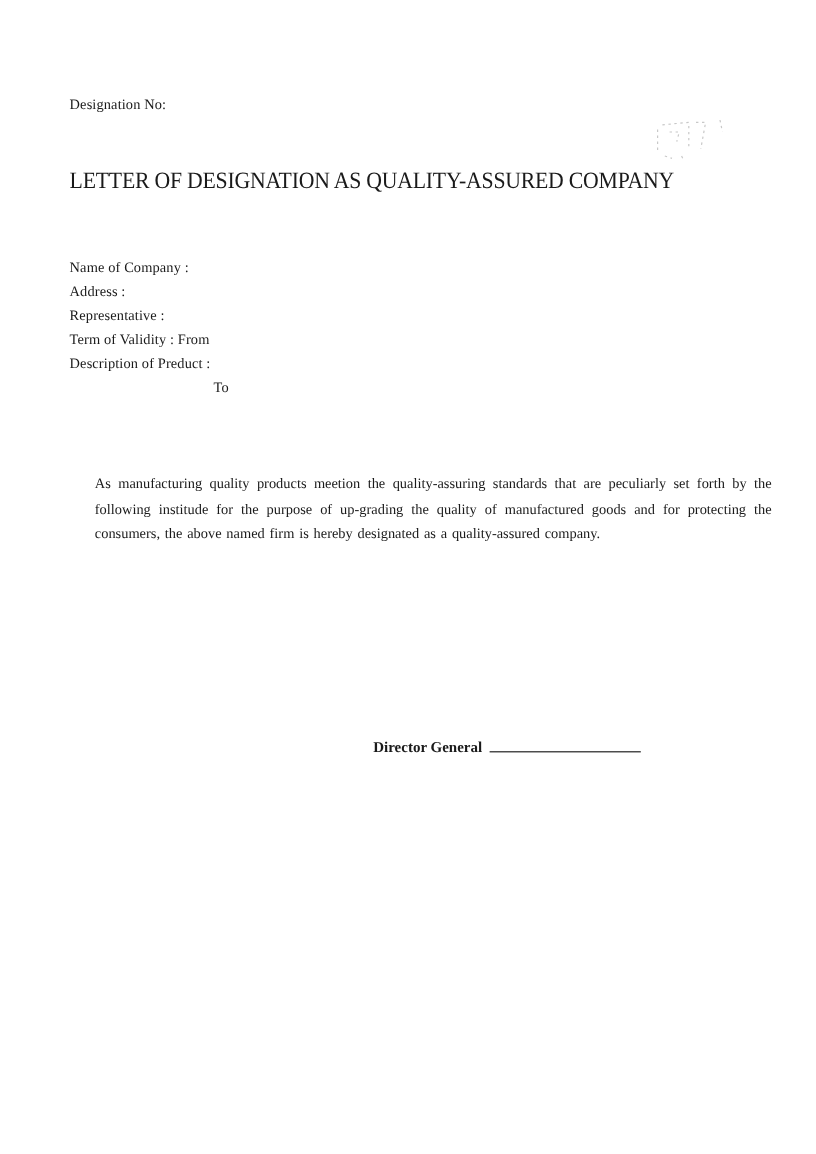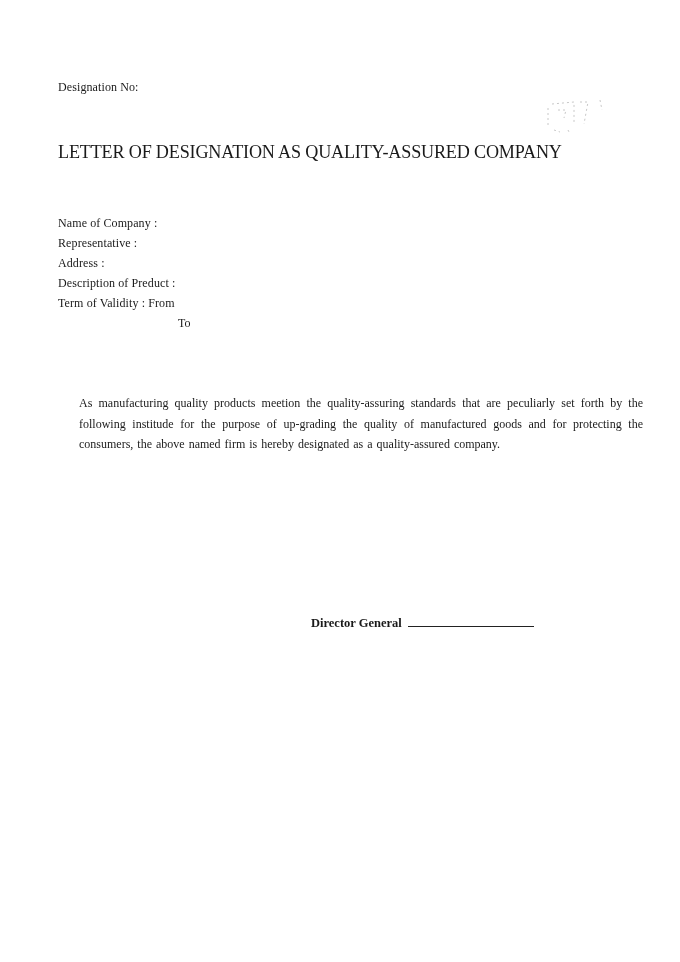--- a/index.html
+++ b/index.html
@@ -42,24 +42,24 @@
       <path d="M10 34 L16 36 M24 34 L26 38"></path>
       <path d="M56 4 L58 14"></path>
     </g>
   </svg>
 </div>
 
 <div class="abs" id="title">LETTER OF DESIGNATION AS QUALITY-ASSURED COMPANY</div>
 
 <div class="abs small" id="fields">
   <div class="field-row">Name of Company :</div>
+  <div class="field-row">Address :</div>
   <div class="field-row">Representative :</div>
-  <div class="field-row">Address :</div>
+  <div class="field-row">Term of Validity :  From</div>
   <div class="field-row">Description of Preduct :</div>
-  <div class="field-row">Term of Validity :  From</div>
   <div class="field-row to-row">To</div>
 </div>
 
 <div class="abs" id="body-para">As manufacturing quality products meetion the quality-assuring standards that are peculiarly set forth by the following institude for the purpose of up-grading the quality of manufactured goods and for protecting the consumers, the above named firm is hereby designated as a quality-assured company.</div>
 
 <div class="abs" id="signature">
   <span>Director General</span><span class="sig-line"></span>
 </div>
 
 <div class="abs" id="institute">

